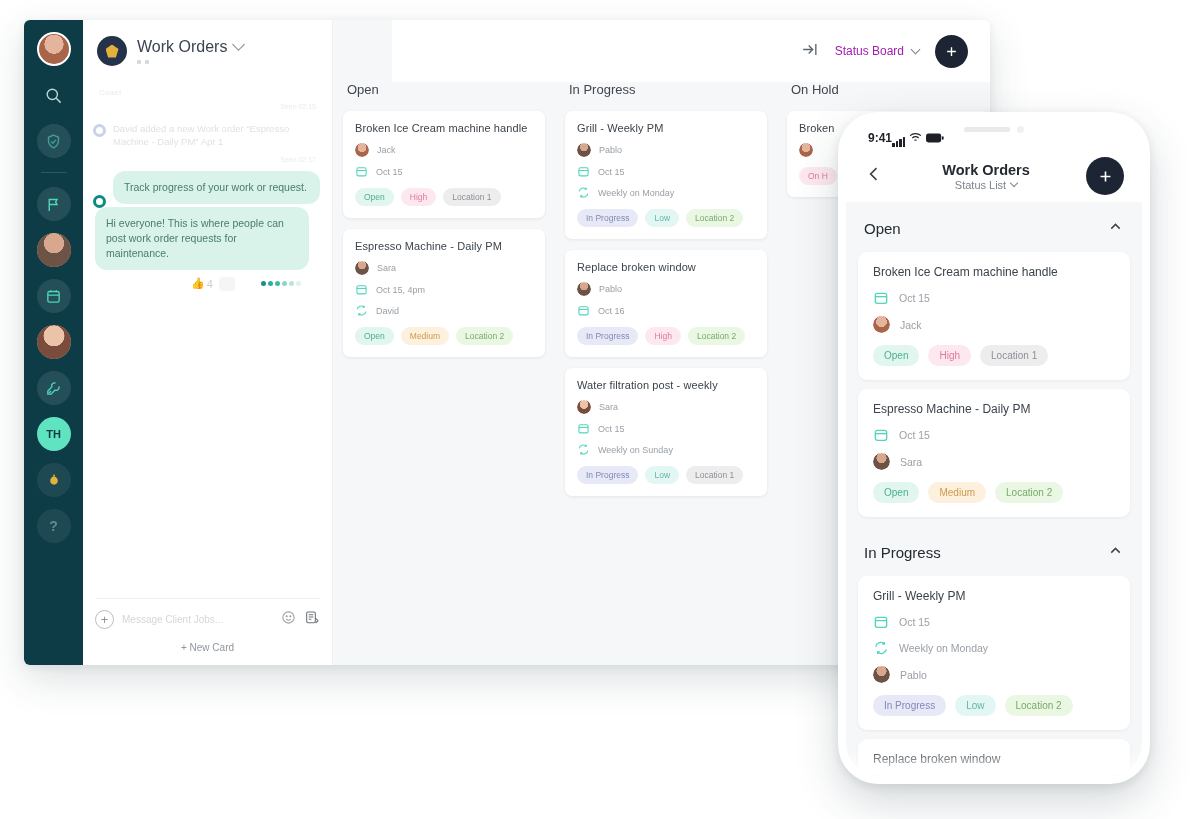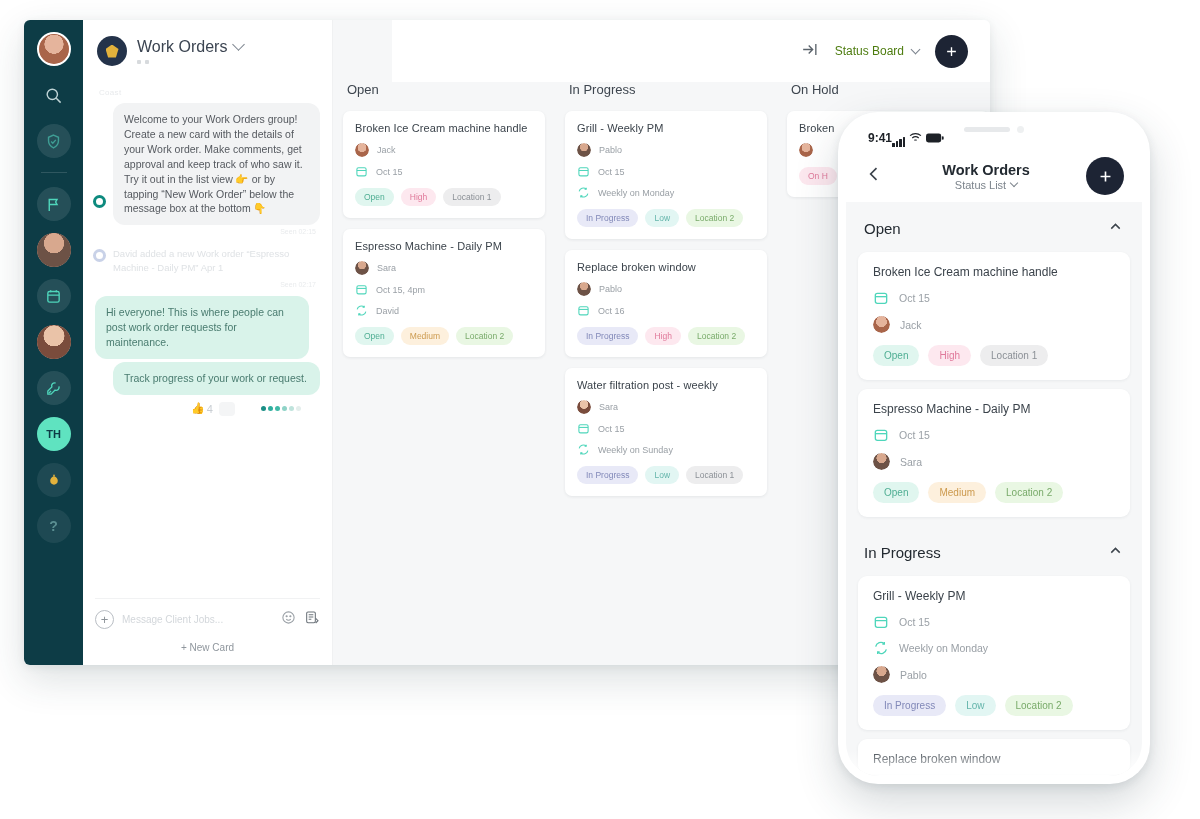--- a/index.html
+++ b/index.html
@@ -205,21 +205,21 @@
     position: absolute; left: 0; right: 0; bottom: 0; height: 26px;
     background: linear-gradient(to bottom, rgba(255,255,255,0), #fff);
   }
 
   
   .board-top {
     position: absolute; right: 0; top: 0; height: 62px; width: 100%;
     display: flex; align-items: center; justify-content: flex-end;
     gap: 16px; padding-right: 22px; z-index: 5;
   }
-  .status-board-btn { font-size: 12px; color: #4d7c0f; display: flex; align-items: center; gap: 8px; }
+  .status-board-btn { font-size: 12px; color: #a21caf; display: flex; align-items: center; gap: 8px; }
   .fab {
     width: 33px; height: 33px; border-radius: 50%; background: #1d2434;
     display: flex; align-items: center; justify-content: center;
   }
   .topbar-white {
     position: absolute; left: 59px; right: 0; top: 0; height: 62px;
     background: #fff; z-index: 2;
   }
 </style>
 </head>
@@ -297,35 +297,34 @@
               <i></i>
             </div>
         </div>
       </div>
 
       <div class="chat-body">
         <div class="coast-label">Coast</div>
 
         <div class="msg-row">
           <div class="msg-dot" style="top:92px;"></div>
-          <div class="bubble b-grey">Welcome to your Work Orders group! Create a new card with the details of your Work order. Make comments, get approval and keep track of who saw it. Try it out in the list view 👉 or by tapping “New Work Order” below the message box at the bottom 👇</div>
           <div class="stamp">Seen 02:15</div>
         </div>
 
         <div class="msg-row">
           <div class="msg-dot blue" style="top:6px;"></div>
           <div class="bubble b-plain">David added a new Work order “Espresso Machine - Daily PM” Apr 1</div>
           <div class="stamp">Seen 02:17</div>
         </div>
 
         <div class="msg-row">
+          <div class="bubble b-mint" style="margin-left:18px;">Track progress of your work or request.</div>
+        </div>
+        <div class="msg-row">
           <div class="bubble b-mint">Hi everyone! This is where people can post work order requests for maintenance.</div>
-        </div>
-        <div class="msg-row">
-          <div class="bubble b-mint" style="margin-left:18px;">Track progress of your work or request.</div>
         </div>
 
         <div class="reacts">
           <div class="react-pill">
             <span>👍</span>
             <span>4</span>
           </div>
           <div class="react-ghost"></div>
           <div class="seen-dots">
             <i style="background:#1b8f86"></i>

